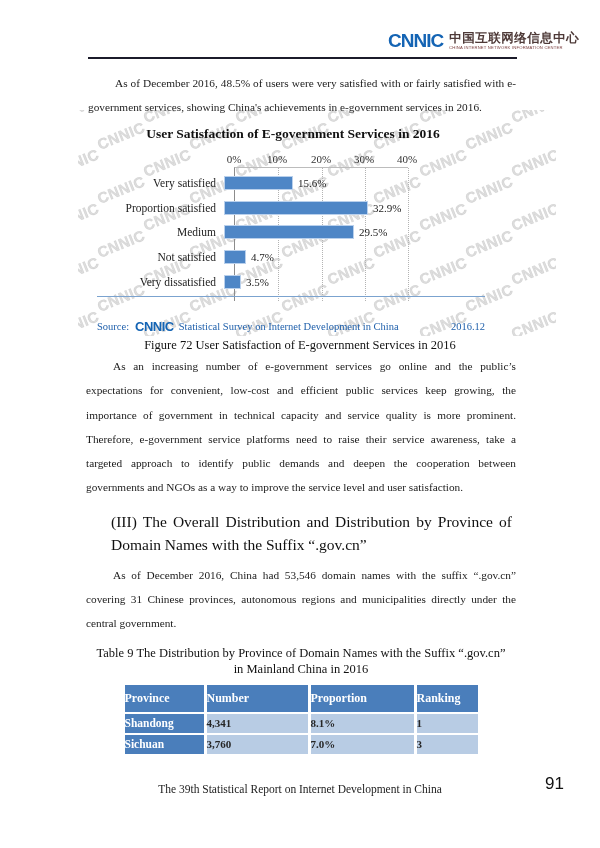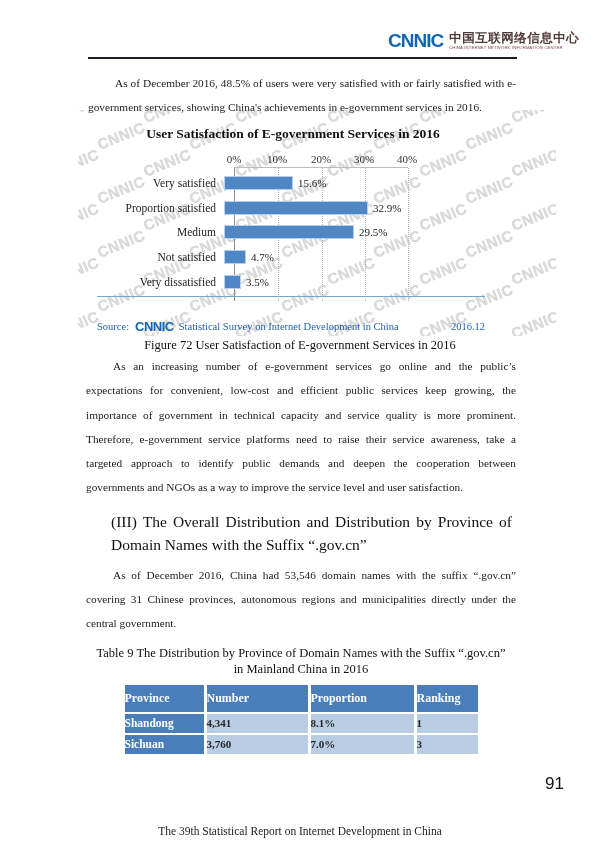--- a/index.html
+++ b/index.html
@@ -70,21 +70,21 @@
   .th-cell { background:#4a7ebb; color:#ffffff; font-weight:bold; font-size:12px; height:27px; }
   .prov-cell { background:#4a7ebb; color:#ffffff; font-weight:bold; font-size:11.5px; height:19px; }
   .data-cell { font-weight:bold; font-size:11px; color:#262626;margin-top:40px; }
   .row-odd .data-cell { background:#b8cce4; }
   .row-even .data-cell { background:#dbe6f2; }
   .col-province { width:79px; } .col-number { width:101px; }
   .col-proportion { width:103px; } .col-ranking { width:61px; }
 
   
   .footer-title { position:absolute; top:783px; left:0; width:600px; text-align:center;
-                  font-size:11.5px; color:#222;margin-top:42px; }
+                  font-size:11.5px; color:#222; }
   .page-number { position:absolute; top:774px; left:545px; font-family:"Liberation Sans", sans-serif;
                  font-size:17px; color:#111; }
 </style>
 </head>
 <body>
 
 <div class="page">
 
   <div class="header-logo">
     <span class="logo-word">CNNIC</span>

